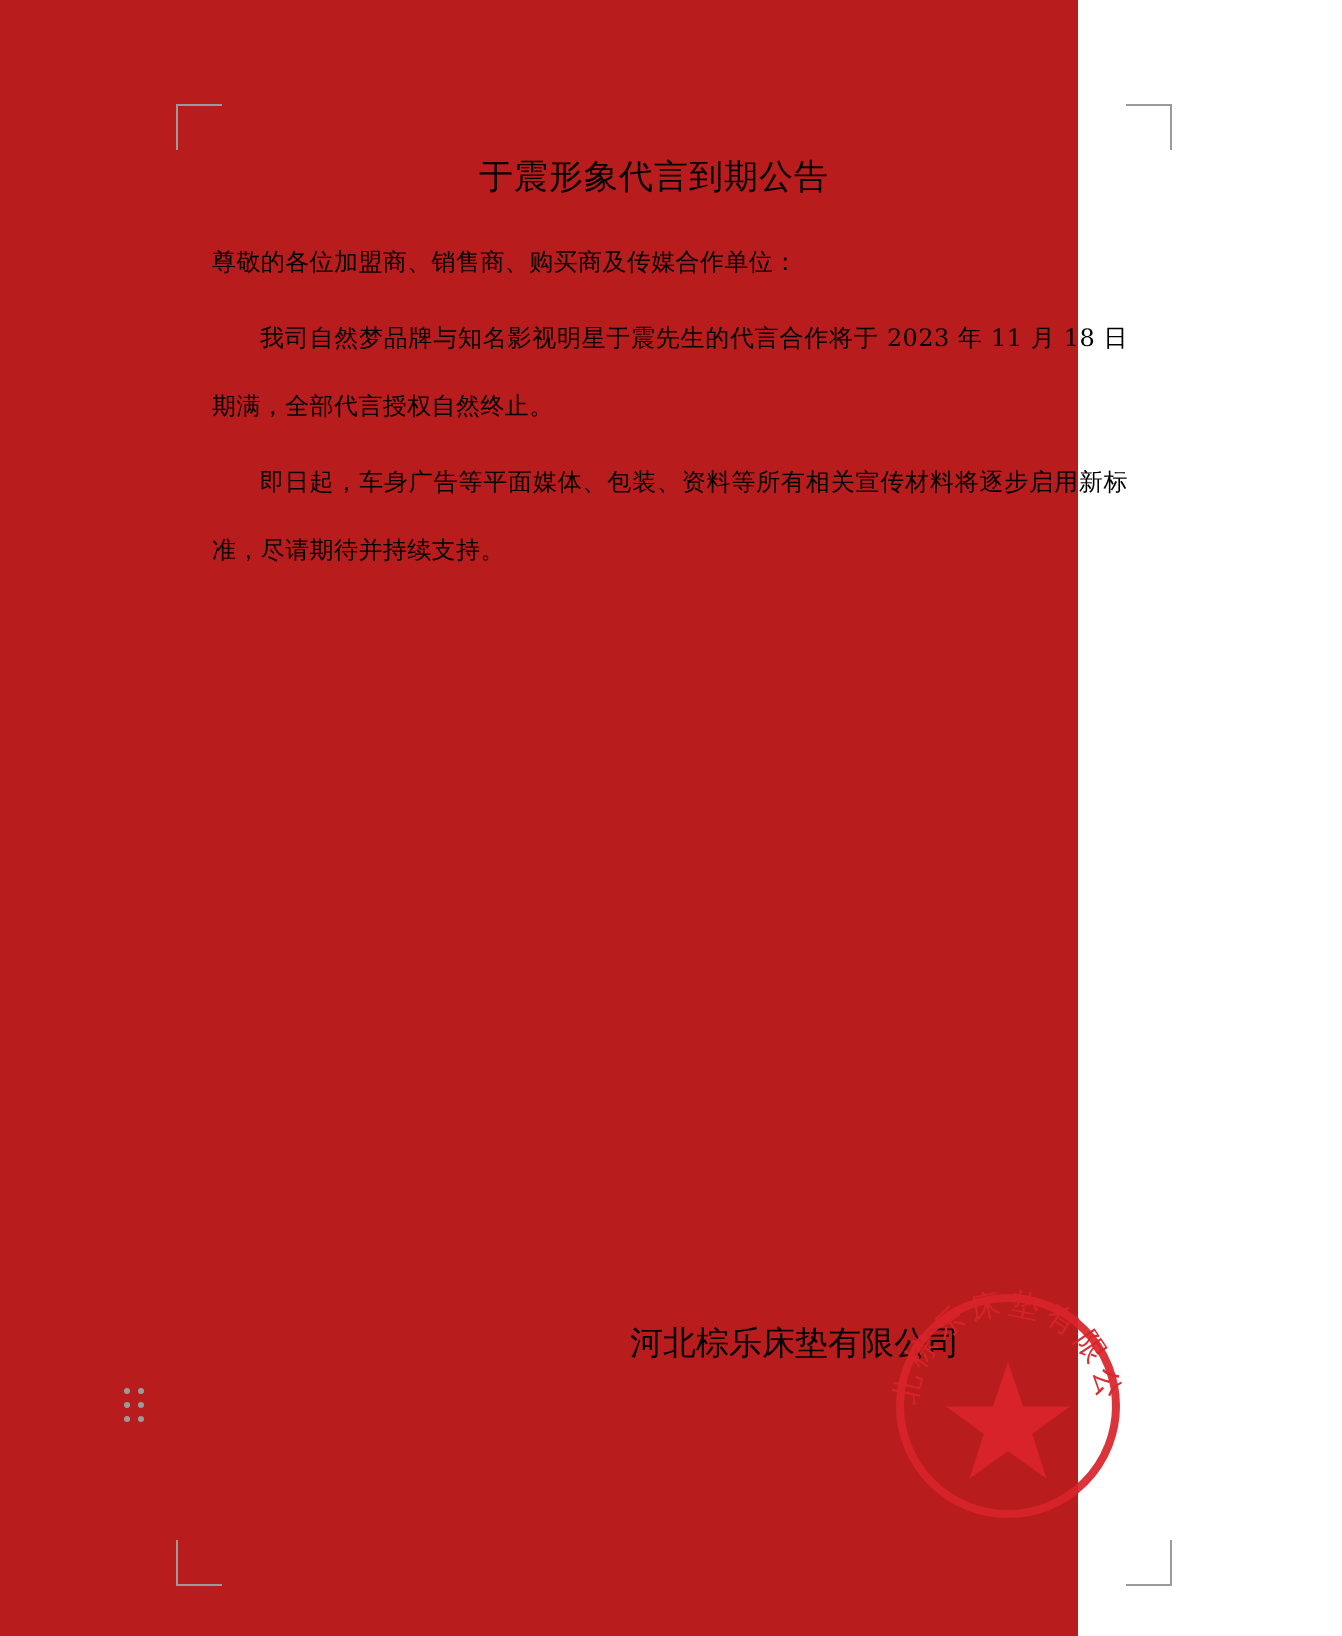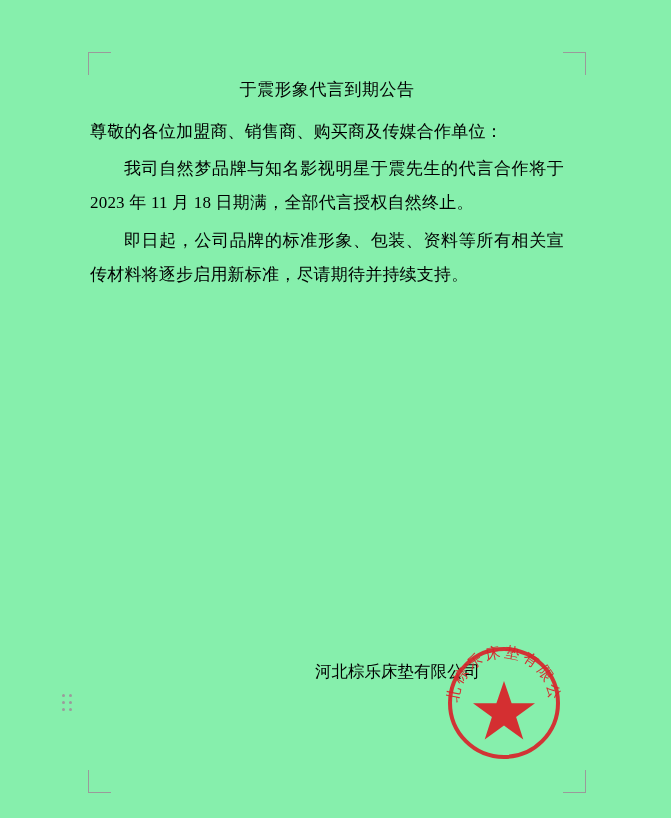--- a/index.html
+++ b/index.html
@@ -12,23 +12,23 @@
     height: 818px;
     overflow: hidden;
     font-family: "DejaVu Serif", "Liberation Serif", serif;
     color: #000000;
     position: relative;
   }
 
   
   #page {
     position: relative;
-    width: 671px;
+    width: 539px;
     height: 818px;
-    background: #86efac;
+    background: #b91c1c;
   }
 
   
   .crop {
     position: absolute;
     border-color: #9a9a9a;
     border-style: solid;
     border-width: 0;
   }
   .crop.tl { left: 88px;  top: 52px;  width: 22px; height: 22px; border-left-width: 1px; border-top-width: 1px; }
@@ -67,28 +67,28 @@
   .doc-title {
     text-align: center;
     font-size: 17px;
     line-height: 30px;
     letter-spacing: 0.5px;
     margin: 8px 0 10px 0;
     font-weight: 400;
   }
 
   p.para {
-    font-size: 17px;
+    font-size: 12px;
     line-height: 34px;
-    margin: 0 0 4px 0;
+    margin: 0 0 4px 16px;
     text-align: justify;
     text-justify: inter-ideograph;
     letter-spacing: 0.2px;
   }
-  p.indent { text-indent: 2em; font-family: Liberation Serif, serif; }
+  p.indent { text-indent: 2em; }
   p.noindent { text-indent: 0; }
   .gap-md { height: 26px; }
 
   
   .sign-block {
     position: absolute;
     left: 90px;
     top: 655px;
     width: 474px;
     text-align: right;
@@ -133,21 +133,21 @@
 
   <div id="doc">
 
     <h1 class="doc-title">于震形象代言到期公告</h1>
 
     <p class="para noindent">尊敬的各位加盟商、销售商、购买商及传媒合作单位：</p>
 
     <p class="para indent">我司自然梦品牌与知名影视明星于震先生的代言合作将于 2023 年 11 月 18 日期满，全部代言授权自然终止。</p>
 
 
-    <p class="para indent">即日起，公司品牌的标准形象、包装、资料等所有相关宣传材料将逐步启用新标准，尽请期待并持续支持。</p>
+    <p class="para indent">即日起，车身广告等平面媒体、包装、资料等所有相关宣传材料将逐步启用新标准，尽请期待并持续支持。</p>
 
     <div class="gap-md"></div>
 
 
   </div>
 
   <div class="sign-block">
     <div class="sign-line">河北棕乐床垫有限公司</div>
   </div>
 

